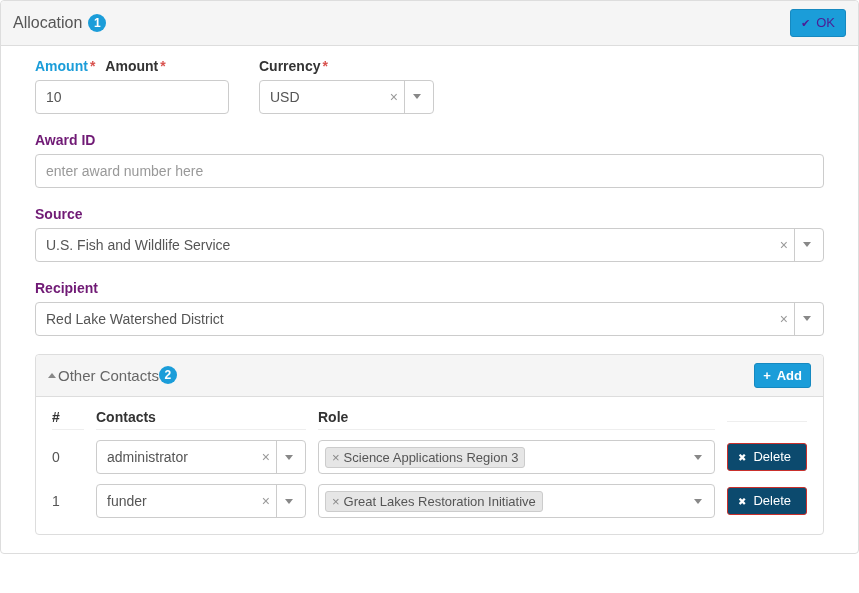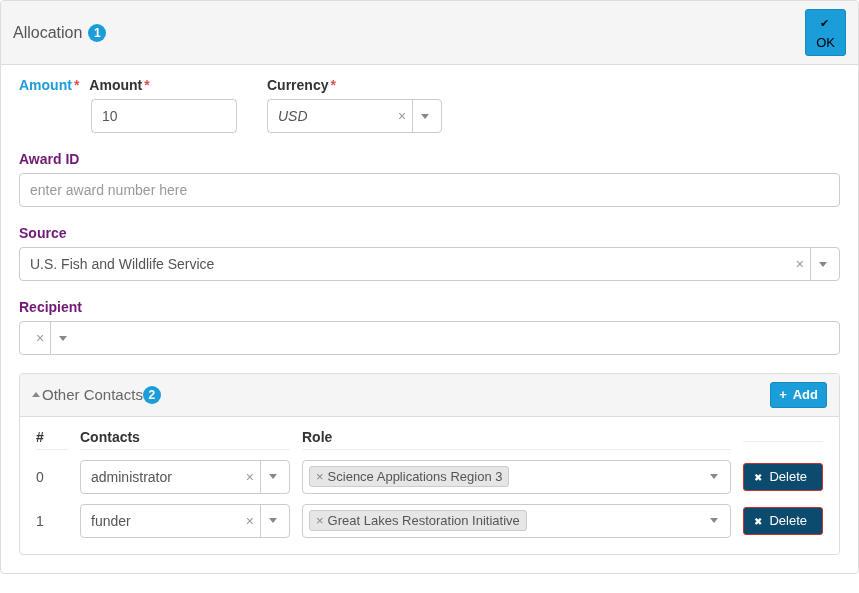--- a/index.html
+++ b/index.html
@@ -52,39 +52,38 @@
     gap: 4px;
     padding: 5px 10px;
     border: 1px solid transparent;
     border-radius: 3px;
     font-size: 13px;
     cursor: pointer;
     line-height: 1.2;
   }
   .btn-ok {
     background: #1b9dd9;
-    color: #000000;
+    color: #4c1d95;
     border-color: #1689c0;
-    flex-direction: column;
   }
   .btn-add {
     background: #1b9dd9;
     color: #fff;
     border-color: #1689c0;
     font-weight: 600;
     padding: 4px 8px;
   }
   .btn-delete {
     background: #0c4a6e;
     color: #fff;
     border-color: #c9302c;
     padding: 5px 10px;
   }
   .panel-body {
-    padding: 12px 18px 18px;
+    padding: 12px 34px 18px;
   }
   .form-row-top {
     display: flex;
     gap: 30px;
     margin-bottom: 18px;
   }
   .form-group {
     display: flex;
     flex-direction: column;
     gap: 6px;
@@ -113,21 +112,21 @@
   input[type="text"].text-input {
     height: 34px;
     padding: 6px 10px;
     border: 1px solid #ccc;
     border-radius: 4px;
     font-size: 14px;
     color: #555;
     outline: none;
   }
   input[type="text"].text-input::placeholder { color: #999; }
-  .amount-input { width: 146px; margin-left: 72px; }
+  .amount-input { width: 194px; }
   .full-width { width: 100%; }
   .mb-block { margin-bottom: 18px; }
 
   .select-wrap {
     position: relative;
     display: flex;
     align-items: center;
     height: 34px;
     border: 1px solid #ccc;
     border-radius: 4px;
@@ -149,21 +148,21 @@
     display: flex;
     align-items: center;
     height: 100%;
   }
   .caret-down {
     width: 0; height: 0;
     border-left: 4px solid transparent;
     border-right: 4px solid transparent;
     border-top: 5px solid #888;
   }
-  .currency-select { width: 175px; font-style: italic; }
+  .currency-select { width: 175px; }
 
   .sub-panel {
     border: 1px solid #ddd;
     border-radius: 4px;
     margin-top: 6px;
   }
   .sub-panel-header {
     display: flex;
     align-items: center;
     justify-content: space-between;
@@ -278,20 +277,21 @@
         <span class="select-clear">×</span>
         <span class="select-caret">
             <span class="caret-down"></span>
           </span>
       </div>
     </div>
 
     <div class="mb-block">
       <span class="field-label">Recipient</span>
       <div class="select-wrap full-width">
+        <span class="select-value">Red Lake Watershed District</span>
         <span class="select-clear">×</span>
         <span class="select-caret">
             <span class="caret-down"></span>
           </span>
       </div>
     </div>
 
     <div class="sub-panel">
       <div class="sub-panel-header">
         <div class="sub-panel-title">

